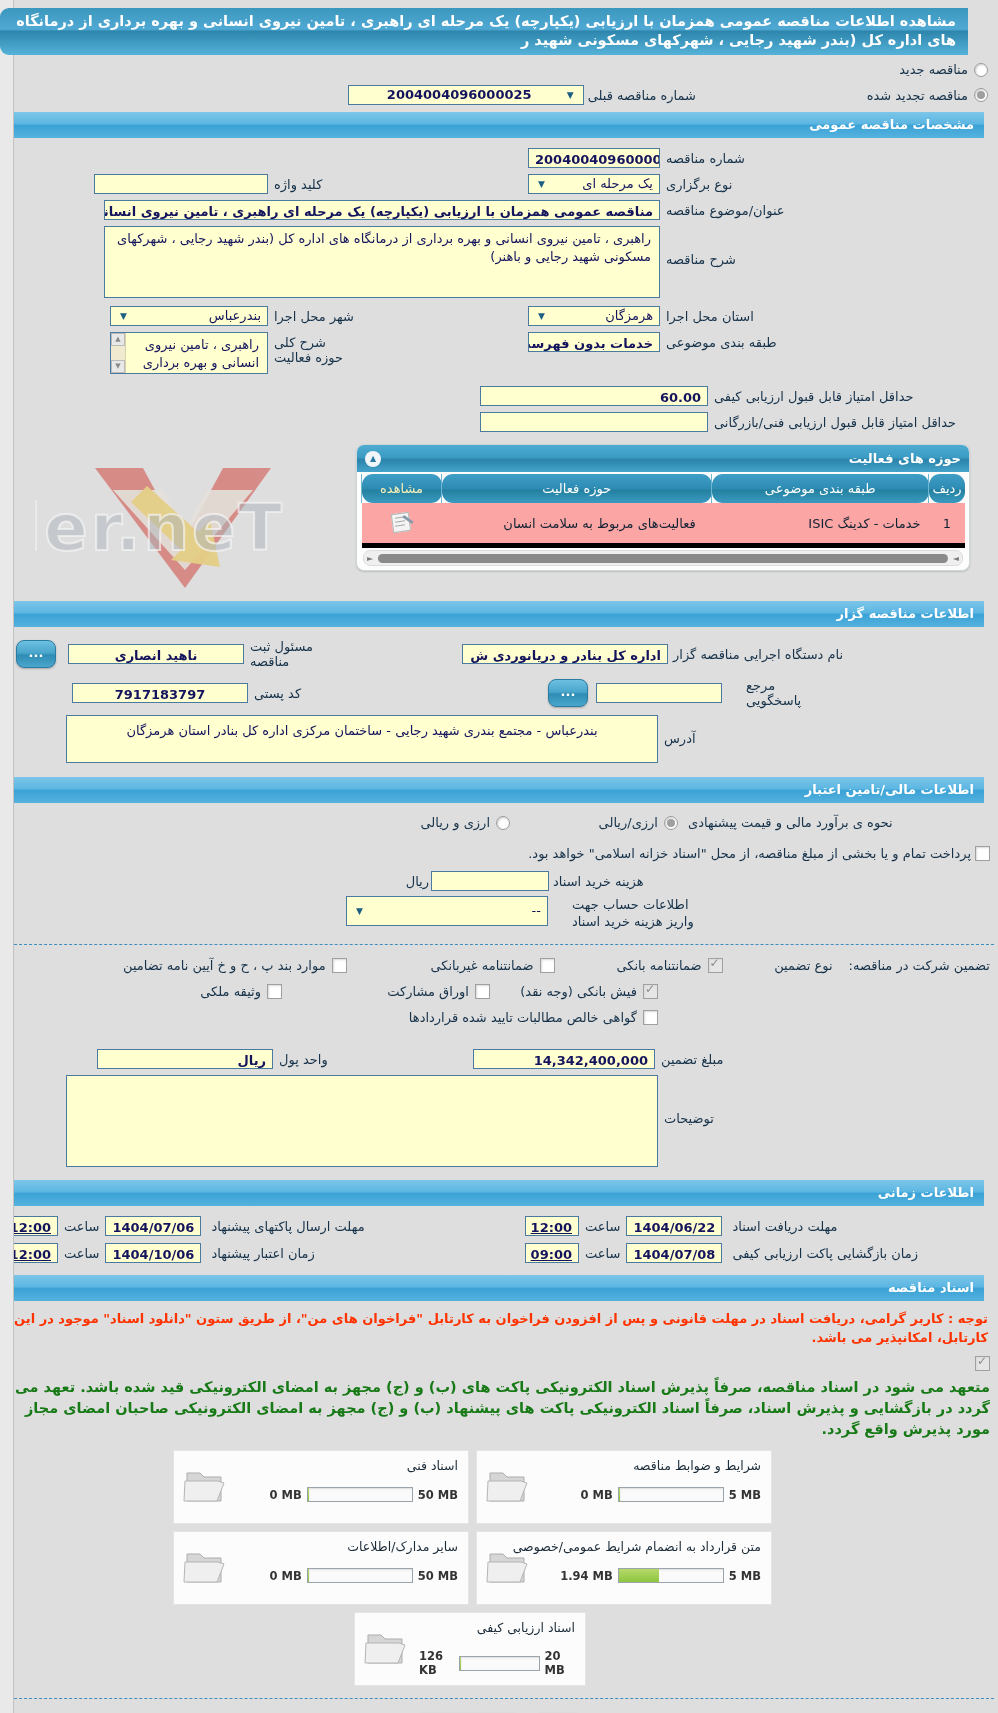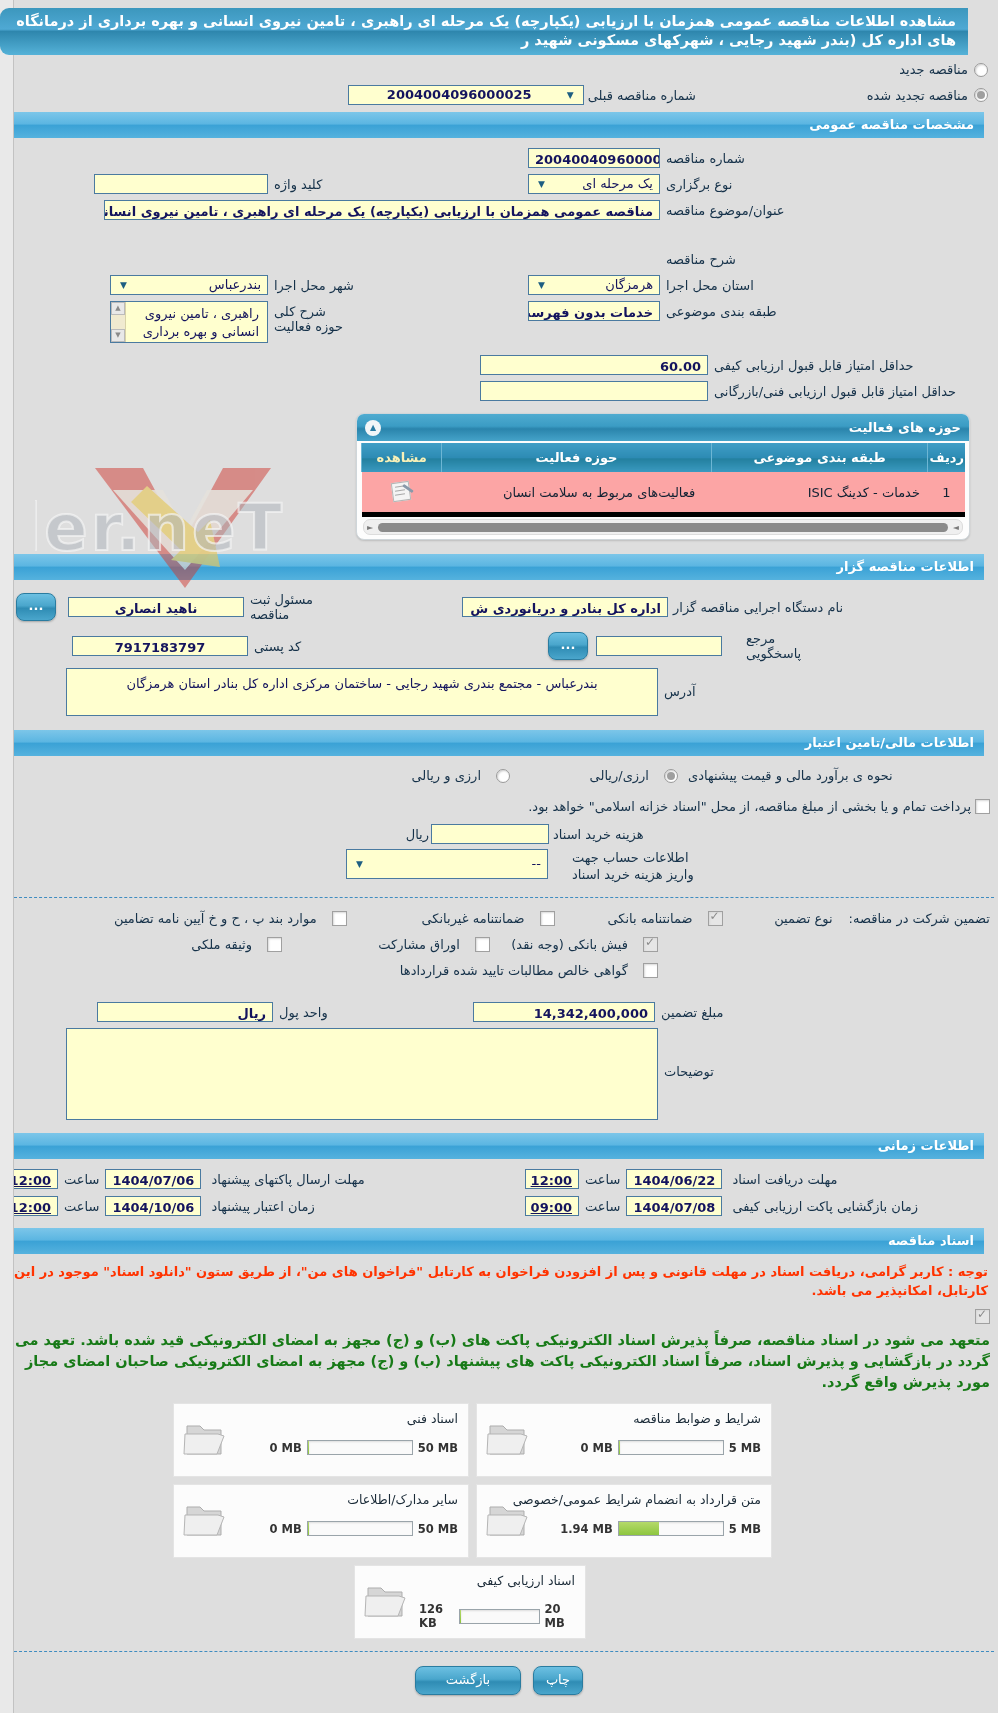--- a/index.html
+++ b/index.html
@@ -47,42 +47,42 @@
     padding:3px 8px;box-sizing:border-box;line-height:18px;text-align:right;overflow:hidden;
   }
   
   .radio{width:12px;height:12px;border-radius:50%;background:#fff;border:1px solid #9a9a9a;
     box-shadow:inset 1px 1px 2px #cfcfcf;display:inline-block;flex:0 0 auto;position:relative;}
   .radio.checked::after{content:'';position:absolute;inset:2px;border-radius:50%;background:#9f9f9f;}
   .cbx{width:13px;height:13px;background:#fff;border:1px solid #a0a0a0;display:inline-block;
     flex:0 0 auto;position:relative;box-shadow:inset 1px 1px 2px #d8d8d8;}
   .cbx.checked{background:#e6e6e6;}
   .cbx.checked::after{content:'✓';position:absolute;top:-3px;left:1px;color:#8a8a8a;font-size:12px;font-weight:bold;}
-  .opt{display:inline-flex;align-items:center;gap:15px;}
+  .opt{display:inline-flex;align-items:center;gap:6px;}
   
   .btn{
     background:linear-gradient(#6cc0e2 0%,#4aa6cc 45%,#2f8cb4 55%,#4aa6cc 100%);
     border:1px solid #2a7ca0;border-radius:8px;color:#fff;text-align:center;
     display:inline-block;box-shadow:0 1px 2px rgba(0,0,0,.25);cursor:pointer;
   }
   .btn-dots{width:38px;height:26px;line-height:24px;font-weight:bold;}
   
   .panel{margin:12px 28px 0 0;width:612px;background:#fdfdfd;border:1px solid #cfd6da;
     border-radius:8px;padding:0 0 4px 0;box-shadow:0 1px 2px rgba(0,0,0,.15);}
   .panel-head{
     background:linear-gradient(#4fabd0 0%,#3b9cc4 45%,#2a84ac 55%,#45a3c9 100%);
     border-radius:7px 7px 0 0;height:27px;line-height:27px;color:#fff;font-weight:bold;
     padding:0 8px;display:flex;align-items:center;}
   .panel-head .t{flex:1;}
   .collapse{width:16px;height:16px;border-radius:50%;background:#f2f6f8;color:#2a7ca3;
     font-size:8px;line-height:16px;text-align:center;flex:0 0 auto;}
   table.grid{border-collapse:collapse;width:604px;margin:2px 4px 0 4px;font-size:13px;}
   table.grid th{
     background:linear-gradient(#3f9ec6 0%,#2d8bb4 50%,#23809f 55%,#3a99c0 100%);
-    color:#fff;font-weight:bold;height:27px;border-left:1px solid #6db6d4;}
+    color:#fff;font-weight:normal;height:27px;border-left:1px solid #6db6d4;border-radius:11px;}
   table.grid th.see{color:#f7f0b8;}
   table.grid td{background:#fca5a5;height:38px;border-bottom:5px solid #000000;color:#123;}
   .hscroll{display:flex;align-items:center;margin:2px 6px 0 6px;height:14px;background:#efefef;border:1px solid #dcdcdc;border-radius:7px;}
   .hs-arrow{color:#7a7a7a;font-size:8px;padding:0 3px;}
   .hs-thumb{flex:1;height:9px;background:#8a8a8a;border-radius:5px;margin:0 2px;}
   
   .note-ic{display:inline-block;width:24px;height:20px;position:relative;}
   .note-ic .paper{position:absolute;left:2px;top:1px;width:16px;height:17px;background:#f4f4f4;border:1px solid #b5b5b5;transform:rotate(-8deg);}
   .note-ic .l1,.note-ic .l2,.note-ic .l3{position:absolute;left:5px;width:10px;height:1px;background:#a8a8a8;transform:rotate(-8deg);}
   .note-ic .l1{top:5px}.note-ic .l2{top:9px}.note-ic .l3{top:13px}
@@ -163,20 +163,21 @@
   <div class="f" style="width:174px;"></div>
 </div>
 
 <div class="row m-row">
   <span class="lbl lblR">عنوان/موضوع مناقصه</span>
   <div class="f bold" style="width:556px;">مناقصه عمومی همزمان با ارزیابی (یکپارچه) یک مرحله ای راهبری ، تامین نیروی انسانی و بهر</div>
 </div>
 
 <div class="row m-row" style="align-items:flex-start;">
   <span class="lbl lblR" style="padding-top:26px;">شرح مناقصه</span>
+  <div class="ta" style="width:556px;height:72px;">راهبری ، تامین نیروی انسانی و بهره برداری از درمانگاه های اداره کل (بندر شهید رجایی ، شهرکهای مسکونی شهید رجایی و باهنر)</div>
 </div>
 
 <div class="row m-row" style="margin-top:8px;">
   <span class="lbl lblR">استان محل اجرا</span>
   <div class="f sel" style="width:132px;">
     <span class="val">هرمزگان</span>
     <span class="arr">▼</span>
   </div>
   <span class="lbl lbl2">شهر محل اجرا</span>
   <div class="f sel" style="width:158px;">
@@ -243,21 +244,21 @@
   <svg width="920" height="150" viewBox="0 0 920 150">
     <g opacity="0.85">
       <path d="M60 18 L108 18 L148 92 L188 18 L236 18 L150 138 Z" fill="#cf3a30" fill-opacity="0.75"></path>
       <path d="M78 40 L128 40 L150 80 L172 40 L218 40 L150 120 Z" fill="#e8e2da" fill-opacity="0.9"></path>
       <path d="M96 52 L146 100 L136 110 L185 117 L175 70 L163 82 L112 36 Z" fill="#e7c75a" fill-opacity="0.95"></path>
     </g>
     <text x="250" y="100" font-family="DejaVu Sans, sans-serif" font-size="64" font-weight="bold" letter-spacing="3" fill="#9fa8b0" fill-opacity="0.5" stroke="#ffffff" stroke-opacity="0.65" stroke-width="2">AriaTender.neT</text>
   </svg>
 </div>
 
-<div class="sec-bar" style="margin-top:14px;">اطلاعات مناقصه گزار</div>
+<div class="sec-bar" style="margin-top:30px;">اطلاعات مناقصه گزار</div>
 
 <div class="row" style="margin:12px 130px 0 0;">
   <span class="lbl" style="width:200px;text-align:left;padding-left:5px;box-sizing:border-box;">نام دستگاه اجرایی مناقصه گزار</span>
   <div class="f bold" style="width:206px;">اداره کل بنادر و دریانوردی ش</div>
   <span class="lbl" style="margin-right:112px;width:106px;text-align:left;padding-left:6px;box-sizing:border-box;">مسئول ثبت مناقصه</span>
   <div class="f bold" style="width:176px;text-align:center;">ناهید انصاری</div>
   <span class="btn btn-dots" style="margin-right:12px;">...</span>
 </div>
 
 <div class="row" style="margin:9px 168px 0 0;">

